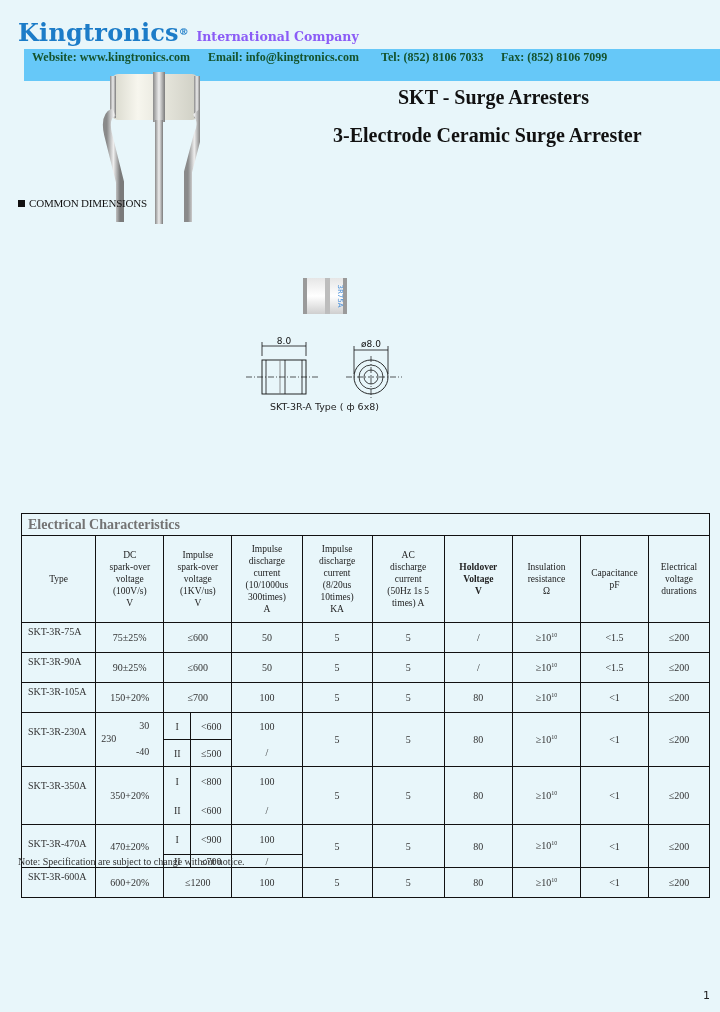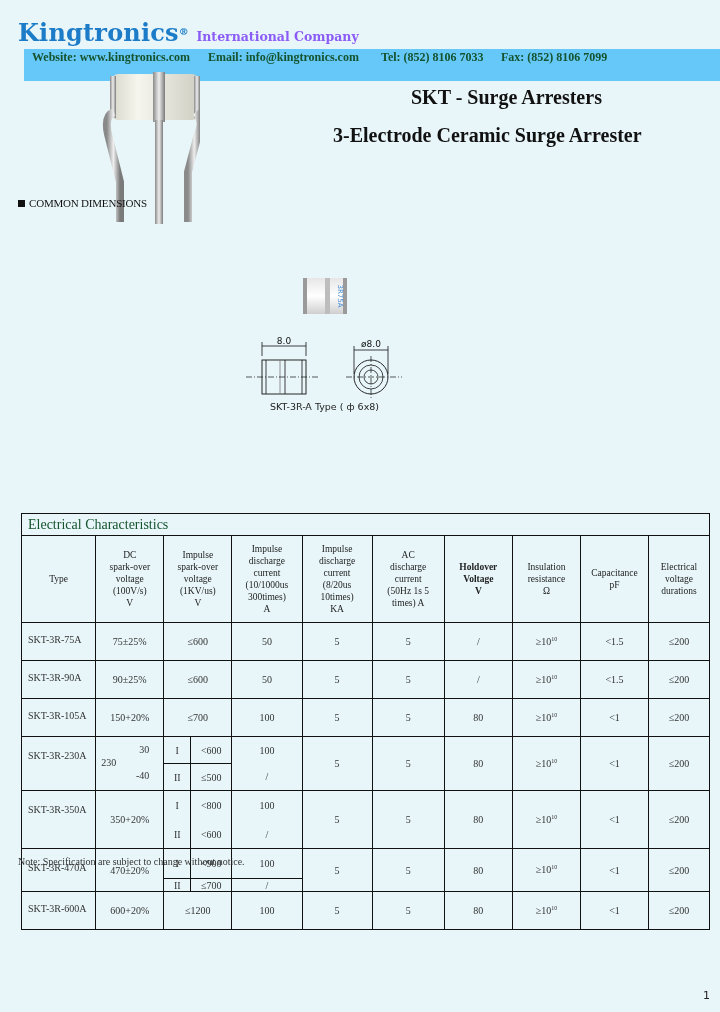--- a/index.html
+++ b/index.html
@@ -19,21 +19,21 @@
     .brand .sub { color: #8b5cf6; font-size: 12.5px; margin-left: 2px; }
     .contact-bar {
       position: absolute; left: 24px; top: 49px; width: 700px; height: 32px;
       background: #66c8f8;
       font-family: "Liberation Serif", serif; font-weight: bold; font-size: 12px;
       line-height: 17px; color: #14532d; white-space: nowrap;
     }
     .contact-bar span { position: absolute; top: 0; }
     .product-photo { position: absolute; left: 100px; top: 72px; width: 100px; height: 160px; }
     .title1 {
-      position: absolute; left: 411px; top: 86px; font-size: 20px; font-weight: bold;
+      position: absolute; left: 398px; top: 86px; font-size: 20px; font-weight: bold;
       font-family: "Liberation Serif", serif; white-space: nowrap;
     }
     .title2 {
       position: absolute; left: 333px; top: 124px; font-size: 20px; font-weight: bold;
       font-family: "Liberation Serif", serif; white-space: nowrap;
     }
     .section-heading {
       position: absolute; left: 18px; top: 197px; font-size: 11px;
       font-family: "Liberation Serif", serif; white-space: nowrap; letter-spacing: -0.2px;
     }
@@ -46,27 +46,27 @@
       font-family: "DejaVu Sans", sans-serif; color: #222; white-space: nowrap;
     }
 
     table.ec {
       position: absolute; left: 21px; top: 513px; width: 689px;
       border-collapse: collapse; table-layout: fixed;
       font-family: "Liberation Serif", serif; font-size: 10px; color: #333;
     }
     table.ec td, table.ec th { border: 1px solid #111; padding: 0; text-align: center; vertical-align: middle; font-weight: normal; }
     table.ec .caption-cell {
-      text-align: left; font-size: 14px; font-weight: normal; color: #14532d;
+      text-align: left; font-size: 14px; font-weight: bold; color: #737373;
       height: 21px; padding-left: 6px; border-bottom: 1px solid #111;
     }
     table.ec th { height: 86px; line-height: 12px; color: #222; font-size: 9.5px; }
     table.ec th.holdover { font-weight: bold; }
     table.ec td { height: 26px; }
-    table.ec td.type { text-align: left; vertical-align: top; padding: 11px 0 0 6px; white-space: nowrap; }
+    table.ec td.type { text-align: left; vertical-align: top; padding: 3px 0 0 6px; white-space: nowrap; }
     table.ec td.type-v { text-align: left; vertical-align: top; padding: 13px 0 0 6px; }
     sup { font-size: 6px; }
     .split230 { position: relative; height: 48px; }
     .split230 .a { position: absolute; left: 5px; top: 17px; }
     .split230 .b { position: absolute; right: 14px; top: 4px; }
     .split230 .c { position: absolute; right: 14px; top: 30px; }
     .note {
       position: absolute; left: 18px; top: 856px; font-size: 10px; color: #333;
       font-family: Liberation Serif, serif; white-space: nowrap;
     }

